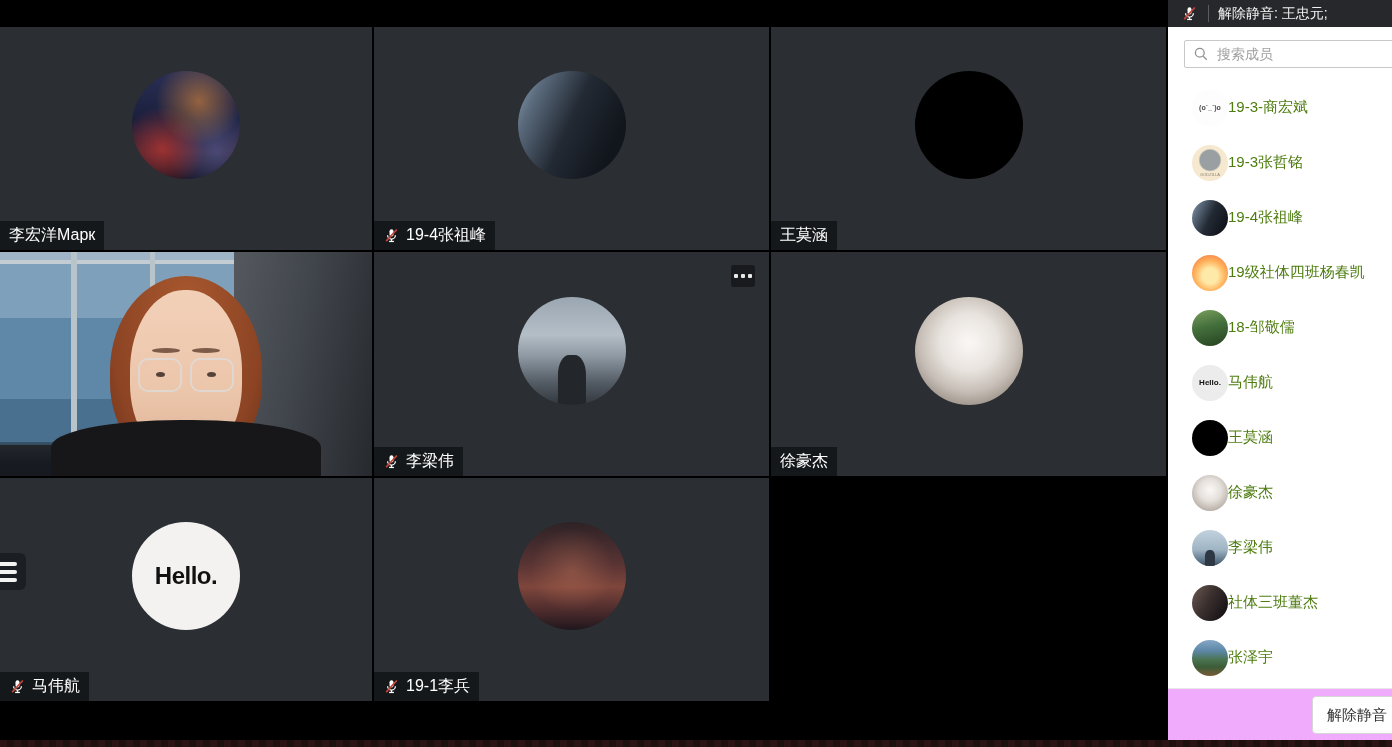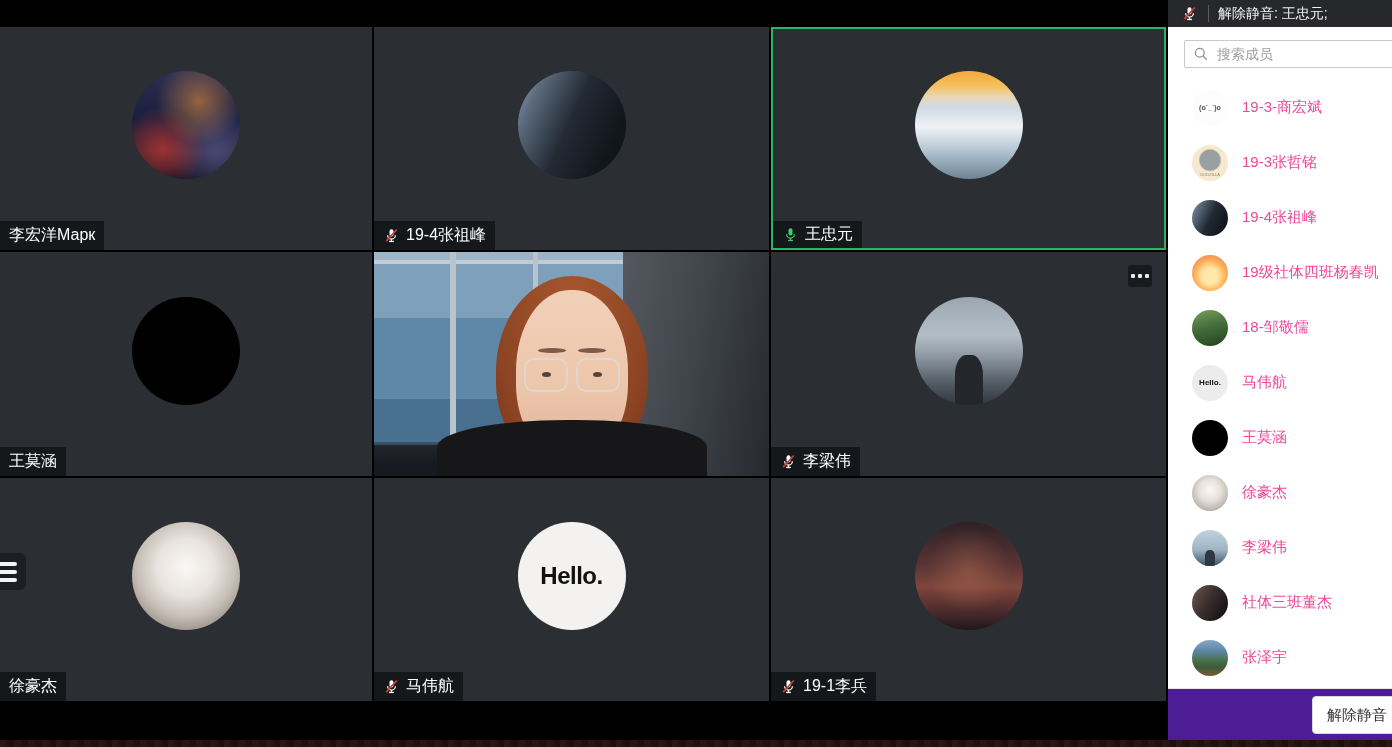--- a/index.html
+++ b/index.html
@@ -84,38 +84,38 @@
   .search-box { position:absolute; left:16px; top:40px; width:230px; height:28px; border:1px solid #c9c9c9;
       border-radius:2px; display:flex; align-items:center; padding:0 8px; background:#fff; }
   .search-box input { flex:1; border:none; outline:none; font-size:14px; color:#333; margin-left:8px;
       font-family:inherit; background:transparent; }
   .search-box input::placeholder { color:#a0a0a0; }
 
   .member-list { position:absolute; left:0; top:80px; width:100%; }
   .member-row { height:55px; display:flex; align-items:center; padding-left:24px; }
   .mav { width:36px; height:36px; border-radius:50%; flex:0 0 36px; overflow:hidden; position:relative;
       display:flex; align-items:center; justify-content:center; }
-  .member-name { margin-left:14px; font-size:15px; color:#ec4899; white-space:nowrap; }
+  .member-name { font-size:15px; color:#4d7c0f; white-space:nowrap; }
 
   .mav-kaomoji { background:#fdfdfd; color:#4a4a4a; font-size:7px; font-weight:bold; }
   .mav-godzilla { background:radial-gradient(circle at 50% 42%, #9aa0a2 0 36%, transparent 42%), #f6e9cf;
       color:#8c8376; font-size:4px; align-items:flex-end; padding-bottom:4px; }
   .mav-duo-photo { background:linear-gradient(115deg,#8fa3b8 0%,#5b6b7d 20%,#232a34 50%,#11151c 85%); }
   .mav-orange-cartoon { background:radial-gradient(circle at 50% 58%, #ffe9a8 0 28%, #ffb35c 55%, #f2663f 100%); }
   .mav-green-landscape { background:linear-gradient(165deg,#7ba05e 0%,#44703c 45%,#24411f 100%); }
   .mav-hello { background:#ececec; color:#111; font-weight:bold; font-size:8px; }
   .mav-black { background:#000; }
   .mav-cat { background:radial-gradient(circle at 50% 42%, #faf8f6 0%, #e5e0db 40%, #c0b8b0 70%, #8d837a 100%); }
   .mav-skyline-light { background:linear-gradient(180deg,#c2d2de 0%,#9fb4c4 55%,#5d7488 85%,#3d4c5a 100%); }
   .mav-skyline-light::after { content:""; position:absolute; left:50%; bottom:0; width:28%; height:42%;
       transform:translateX(-50%); background:#2d3844; border-radius:40% 40% 0 0; }
   .mav-dark-photo { background:linear-gradient(120deg,#6b5a52 0%,#3a2f2e 45%,#191417 85%); }
   .mav-landscape { background:linear-gradient(180deg,#86a7c4 0%,#5d87a8 30%,#4a7350 55%,#3c5c38 75%,#7a5a36 100%); }
 
-  .panel-footer { position:absolute; left:0; top:688px; width:100%; height:52px; background:#4c1d95;
+  .panel-footer { position:absolute; left:0; top:688px; width:100%; height:52px; background:#f0abfc;
       border-top:1px solid #e8e8e8; }
   .unmute-btn { position:absolute; left:144px; top:7px; height:38px; width:130px; background:#fff;
       border:1px solid #d6d6d6; border-radius:4px; font-size:15px; color:#333;
       font-family:inherit; text-align:left; padding-left:14px; cursor:pointer; }
 
   .bottom-strip { position:absolute; left:0; bottom:0; width:100%; height:7px;
       background:repeating-linear-gradient(90deg,#2a1514 0 7px,#1d100f 7px 14px); z-index:9; }
 </style>
 </head>
 <body>
@@ -139,37 +139,20 @@
               <span style="display: flex;">
                 <svg viewBox="0 0 24 24" width="17" height="17">
     <rect x="9.2" y="3.2" width="5.6" height="10.2" rx="2.8" fill="#ffffff"></rect>
     <path d="M6.5 11.5a5.5 5.5 0 0 0 11 0" fill="none" stroke="#ffffff" stroke-width="1.8"></path>
     <line x1="12" y1="17" x2="12" y2="19.6" stroke="#ffffff" stroke-width="1.8"></line>
     <line x1="8.6" y1="20.4" x2="15.4" y2="20.4" stroke="#ffffff" stroke-width="1.8"></line>
     <line x1="4.5" y1="20" x2="19.5" y2="3.5" stroke="#c2453a" stroke-width="2.4"></line>
   </svg>
               </span>
               <span>19-4张祖峰</span>
-            </div>
-          </div>
-        </div>
-        <div class="tile speaking">
-          <div class="av av-winter-train"></div>
-          <div class="label-row">
-            <div class="tile-label">
-              <span style="display: flex;">
-                <svg viewBox="0 0 24 24" width="17" height="17">
-    <rect x="9.2" y="3.2" width="5.6" height="10.2" rx="2.8" fill="#3ad168"></rect>
-    <path d="M6.5 11.5a5.5 5.5 0 0 0 11 0" fill="none" stroke="#3ad168" stroke-width="1.8"></path>
-    <line x1="12" y1="17" x2="12" y2="19.6" stroke="#3ad168" stroke-width="1.8"></line>
-    <line x1="8.6" y1="20.4" x2="15.4" y2="20.4" stroke="#3ad168" stroke-width="1.8"></line>
-
-  </svg>
-              </span>
-              <span>王忠元</span>
             </div>
           </div>
         </div>
         <div class="tile">
           <div class="av av-black"></div>
           <div class="label-row">
             <div class="tile-label">
               <span>王莫涵</span>
             </div>
           </div>

